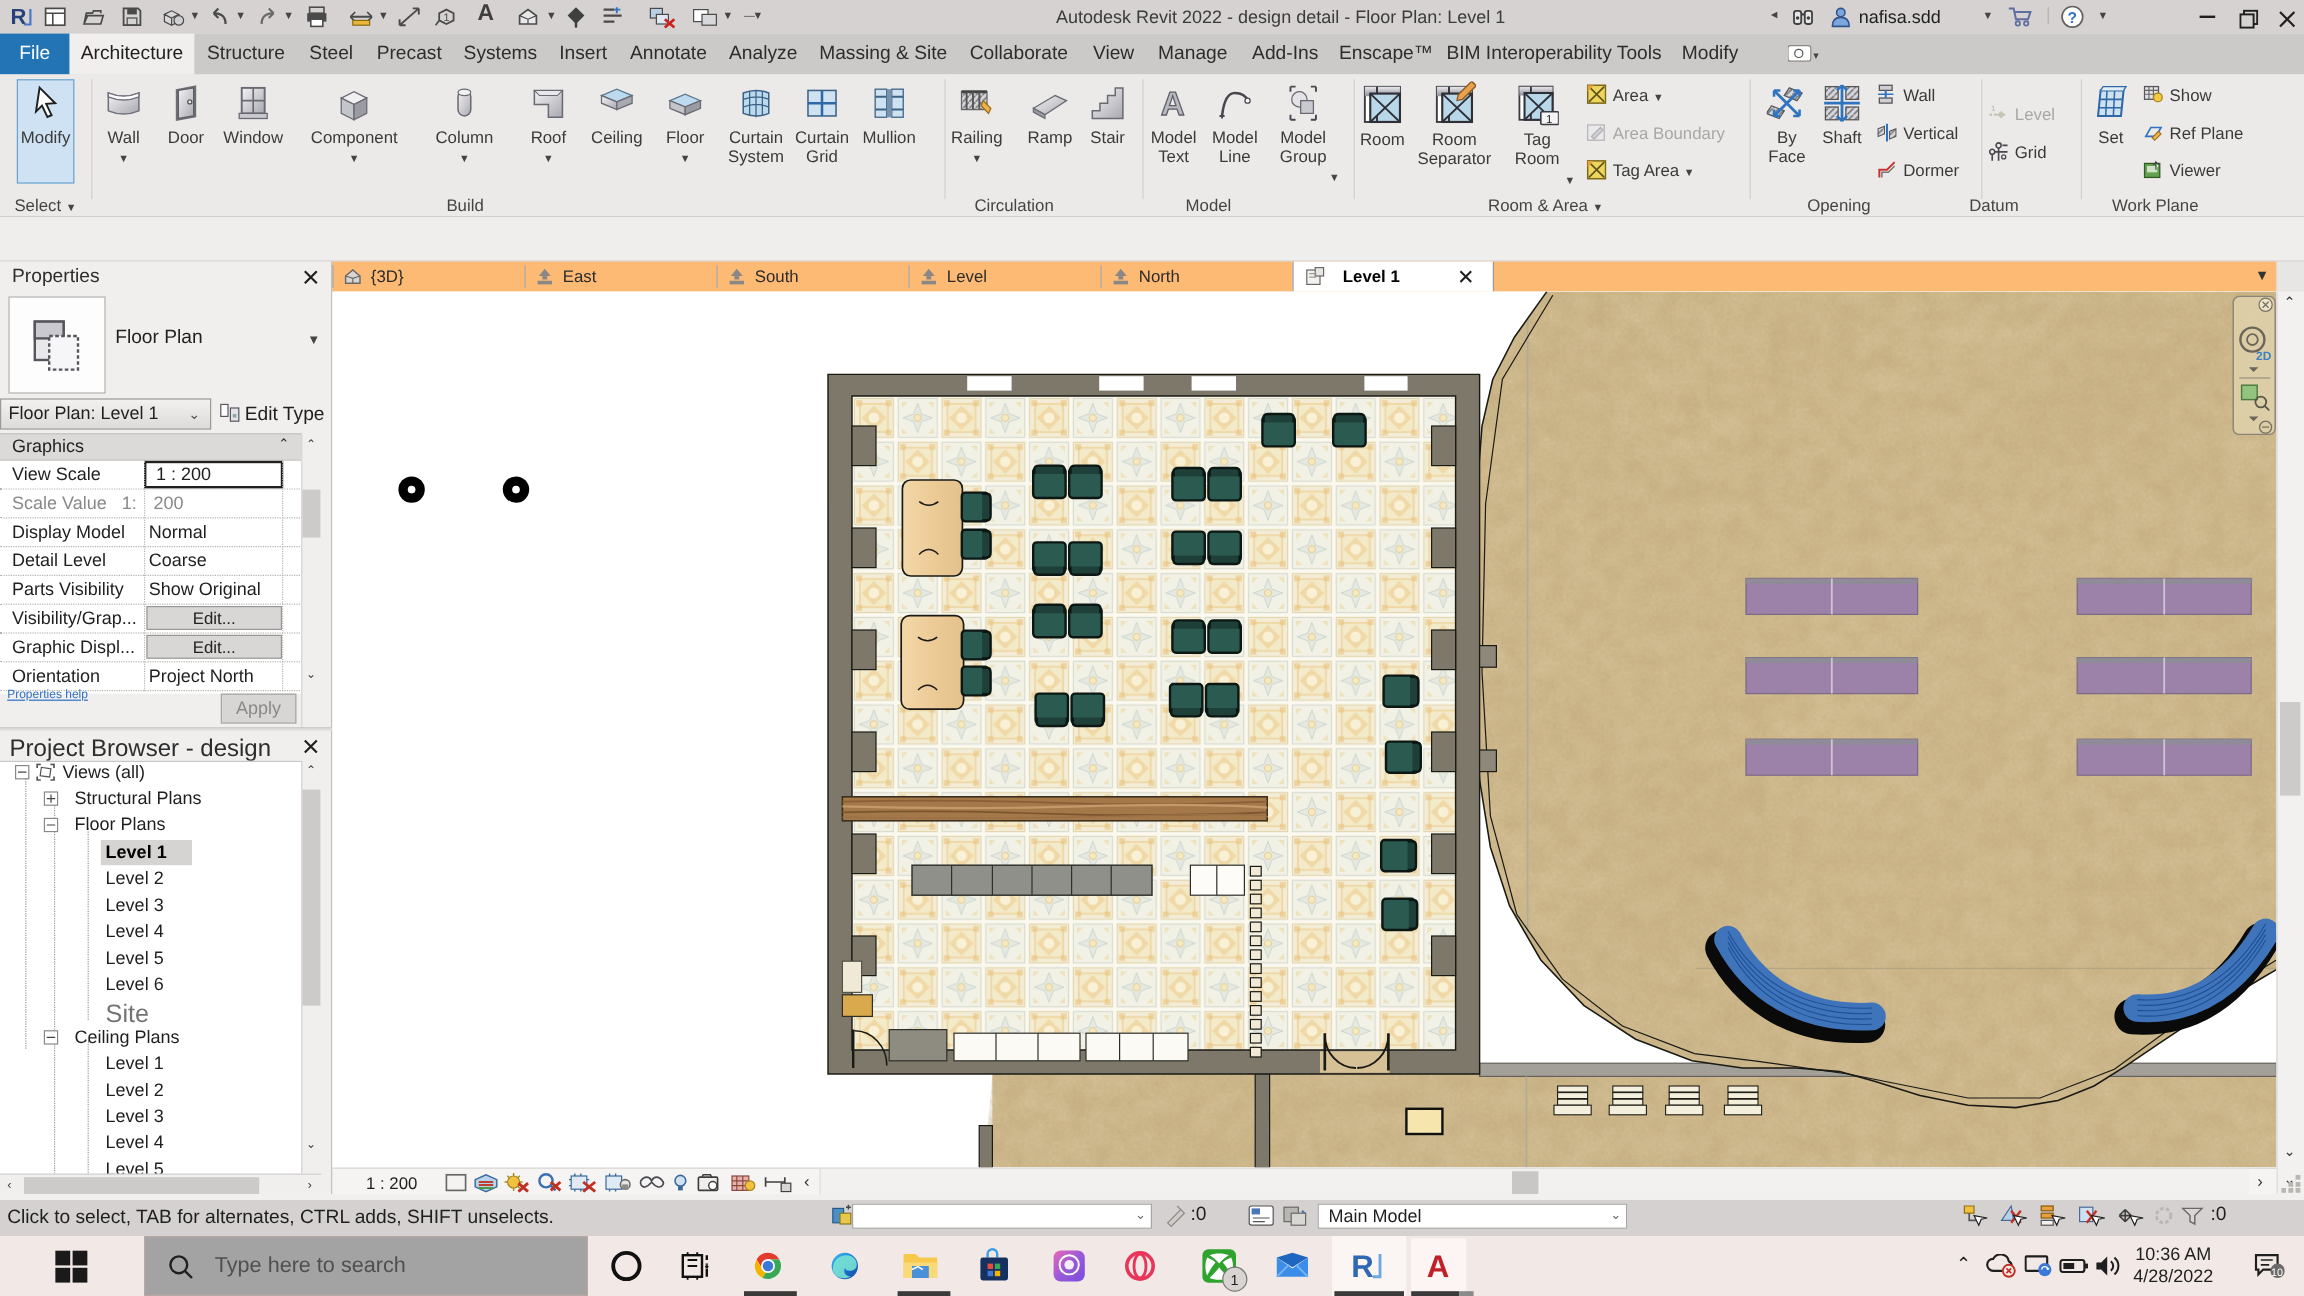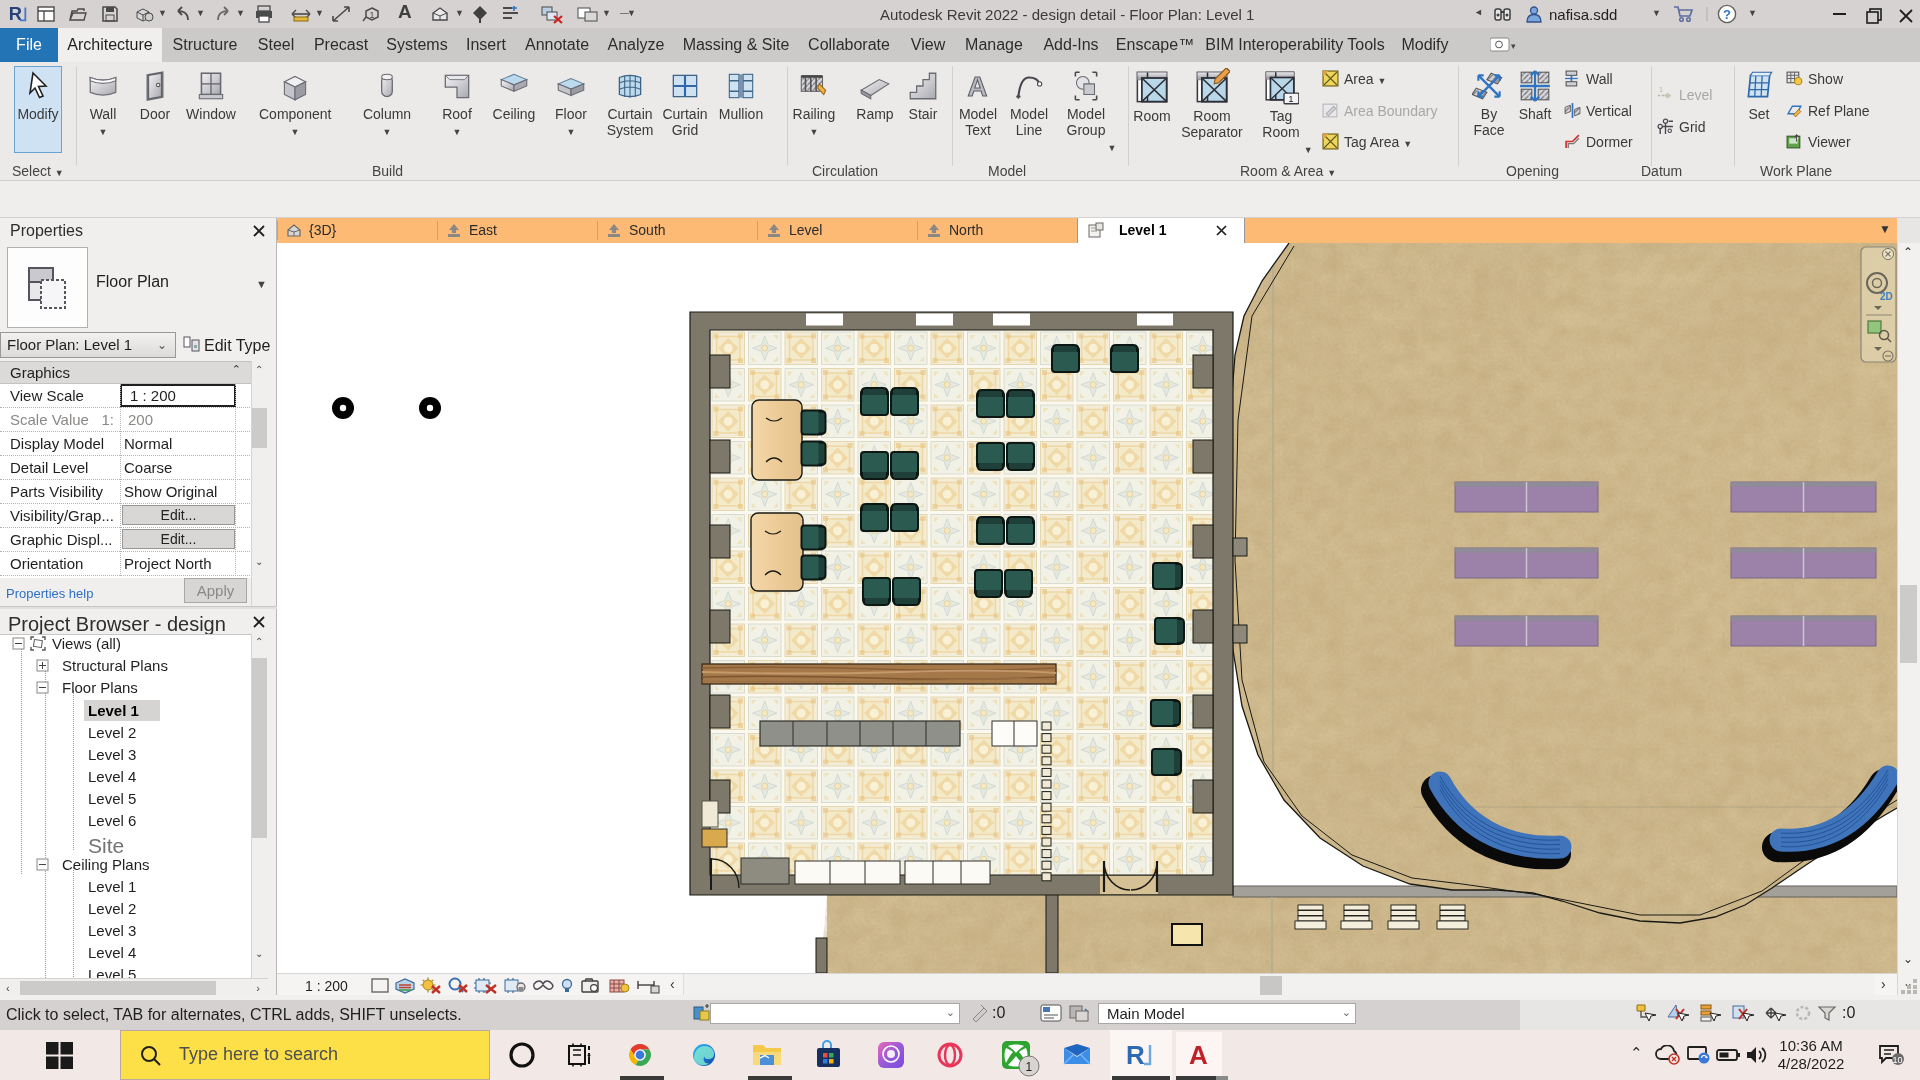--- a/index.html
+++ b/index.html
@@ -36,21 +36,21 @@
 .dotline{position:absolute;left:0;width:250px;border-bottom:1px dotted #b5b3b1}
 .editbtn{position:absolute;left:122px;width:113px;height:20px;background:#d9d7d5;border:1px solid #9a9896;font-size:14px;color:#222;text-align:center;line-height:19px}
 .tree{font-size:15px;color:#1f1f1f}
 
 #canvas{position:absolute;left:277px;top:243px;width:1620px;height:730px;background:#fff}
 #viewtabs{position:absolute;left:277px;top:218px;width:1620px;height:25px;background:#fdba74}
 .vtab{position:absolute;top:0;height:25px;line-height:25px;font-size:14px;color:#2b2b2b}
 .vsep{position:absolute;top:3px;height:19px;width:1px;background:#aaa7a6}
 
 #vcb{position:absolute;left:277px;top:973px;width:1620px;height:24px;background:#f5f4f3;border-top:1px solid #d8d6d4}
-#statusbar{position:absolute;left:0;top:1000px;width:1520px;height:30px;background:#d4d1d0;font-size:16px;color:#1f1f1f}
+#statusbar{position:absolute;left:0;top:1000px;width:1920px;height:30px;background:#d4d1d0;font-size:16px;color:#1f1f1f}
 #taskbar{position:absolute;left:0;top:1030px;width:1920px;height:50px;background:#f2e8e5}
 </style>
 </head>
 <body>
 <div id="app">
 <svg width="0" height="0" style="position:absolute">
 <defs>
 <linearGradient id="gm" x1="0" y1="0" x2="1" y2="1">
           <stop offset="0" stop-color="#f4f4f6"></stop>
           <stop offset="1" stop-color="#a8a8b0"></stop>
@@ -562,21 +562,21 @@
       <div class="dotline" style="top:285px"></div>
       <div class="dotline" style="top:309px"></div>
       <div class="dotline" style="top:333px"></div>
       <div class="dotline" style="top:357px"></div>
  <div style="position:absolute;left:120px;top:166px;width:1px;height:192px;border-left:1px dotted #b5b3b1"></div>
  <div style="position:absolute;left:235px;top:166px;width:1px;height:192px;border-left:1px dotted #b5b3b1"></div>
  <div style="position:absolute;left:251px;top:143px;width:17px;height:247px;background:#f0efee;border-left:1px solid #d5d3d1"></div>
  <span style="position:absolute;left:255px;top:146px;font-size:10px;color:#444">⌃</span>
  <div style="position:absolute;left:252px;top:190px;width:15px;height:40px;background:#cdcbc9"></div>
  <span style="position:absolute;left:255px;top:338px;font-size:10px;color:#444">⌄</span>
- <div style="position:absolute;left:6px;top:368px;font-size:13px;color:#2f6fc4;">Properties help</div>
+ <div style="position:absolute;left:6px;top:356px;font-size:10px;color:#2f6fc4;text-decoration:underline">Properties help</div>
  <div style="position:absolute;left:184px;top:360px;width:63px;height:25px;background:#d8d6d4;border:1px solid #a9a7a5;color:#8b8987;font-size:15px;text-align:center;line-height:23px">Apply</div>
 
  <div style="position:absolute;left:0;top:388px;width:277px;height:3px;background:#e2e0de;border-top:1px solid #c9c7c5"></div>
  <div class="phead" style="position:absolute;left:8px;top:395px;font-size:20px">Project Browser - design detail</div>
  <svg style="position:absolute;left:252px;top:397px" width="14" height="14" viewBox="0 0 14 14">
         <path d="M2,2 L12,12 M12,2 L2,12" stroke="#1f1f1f" stroke-width="1.8"></path>
       </svg>
  <div style="position:absolute;left:0;top:416px;width:251px;height:344px;background:#fff;border-top:1px solid #c9c7c5"></div>
  <div class="tree" id="treebox"></div>
  <div style="position:absolute;left:251px;top:416px;width:17px;height:344px;background:#f0efee;border-left:1px solid #d5d3d1"></div>
@@ -1150,21 +1150,21 @@
  <span style="position:absolute;left:1842px;top:4px">:0</span>
 </div>
 
 <div id="taskbar">
  <svg style="position:absolute;left:46px;top:12px" width="27" height="27" viewBox="0 0 27 27">
         <rect x="0" y="0" width="12.5" height="12.5" fill="#1a1a1a"></rect>
         <rect x="14.5" y="0" width="12.5" height="12.5" fill="#1a1a1a"></rect>
         <rect x="0" y="14.5" width="12.5" height="12.5" fill="#1a1a1a"></rect>
         <rect x="14.5" y="14.5" width="12.5" height="12.5" fill="#1a1a1a"></rect>
       </svg>
- <div style="position:absolute;left:120px;top:0;width:370px;height:50px;background:#fde047;border:1px solid #b9a9a4">
+ <div style="position:absolute;left:120px;top:0;width:370px;height:50px;background:#a3a3a3;border:1px solid #b9a9a4">
   <svg style="position:absolute;left:18px;top:13px" width="24" height="24" viewBox="0 0 24 24">
           <circle cx="10" cy="10" r="7" fill="none" stroke="#1f1f1f" stroke-width="2"></circle>
           <path d="M15,15 L21,21" stroke="#1f1f1f" stroke-width="2"></path>
         </svg>
   <span style="position:absolute;left:58px;top:13px;font-size:18px;color:#4f4f4f">Type here to search</span>
  </div>
  <svg style="position:absolute;left:508px;top:11px" width="28" height="28" viewBox="0 0 28 28">
         <circle cx="14" cy="14" r="11" fill="none" stroke="#111" stroke-width="3.2"></circle>
       </svg>
  <svg style="position:absolute;left:566px;top:11px" width="28" height="28" viewBox="0 0 28 28">

